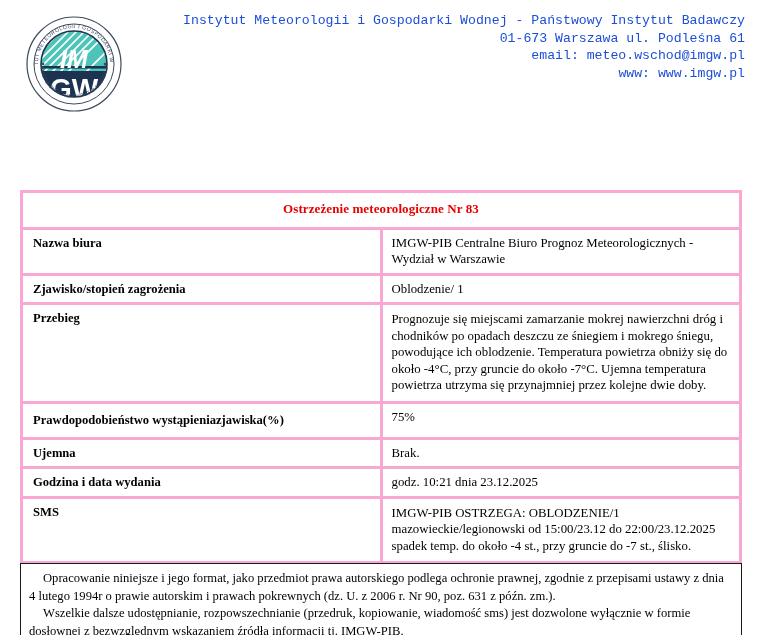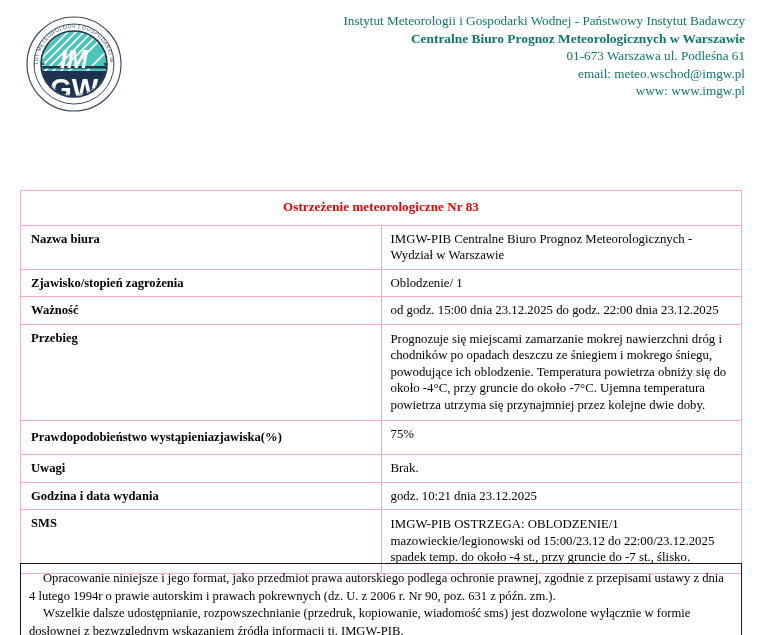--- a/index.html
+++ b/index.html
@@ -31,22 +31,22 @@
     display: flex;
     align-items: flex-start;
     justify-content: center;
     padding-top: 6px;
   }
   .logo-svg { display: block; }
 
   .header-text {
     flex: 1 1 auto;
     text-align: right;
-    font-family: Liberation Serif, serif;
-    color: #0f766e;
+    font-family: Liberation Mono, monospace;
+    color: #1d4ed8;
     padding-right: 4px;
     padding-top: 4px;
   }
   .header-text .line {
     font-size: 13.2px;
     line-height: 17.5px;
     white-space: nowrap;
   }
   .header-text .line.bold {
     font-weight: bold;
@@ -56,21 +56,21 @@
   
   .warning-table {
     position: absolute;
     left: 20px;
     top: 190px;
     width: 722px;
     border-collapse: collapse;
     table-layout: fixed;
   }
   .warning-table td {
-    border: 1px solid #f9a8d4;
+    border: 3px solid #f9a8d4;
     padding: 5px 8px 5px 8px;
     vertical-align: top;
     font-size: 13px;
     line-height: 16.5px;
   }
   .warning-table td.label {
     width: 198px;
     font-weight: bold;
     font-size: 12.6px;
     line-height: 16px;
@@ -165,21 +165,20 @@
       <text font-family="Liberation Sans, sans-serif" font-size="5.2" fill="#3c4a5e" letter-spacing="0.7">
         <textPath href="#botArc" startOffset="50%" text-anchor="middle">PAŃSTWOWY INSTYTUT BADAWCZY</textPath>
       </text>
       <circle cx="19" cy="50" r="1.3" fill="#3c4a5e"></circle>
       <circle cx="81" cy="50" r="1.3" fill="#3c4a5e"></circle>
     </svg>
   </div>
 
   <div class="header-text">
     <div class="line">Instytut Meteorologii i Gospodarki Wodnej - Państwowy Instytut Badawczy</div>
-    <div class="line bold">Centralne Biuro Prognoz Meteorologicznych w Warszawie</div>
     <div class="line">01-673 Warszawa ul. Podleśna  61</div>
     <div class="line">email: meteo.wschod@imgw.pl</div>
     <div class="line">www: www.imgw.pl</div>
   </div>
 </div>
 
 <table class="warning-table">
   <tbody>
     <tr>
       <td class="title-cell" colspan="2">Ostrzeżenie meteorologiczne Nr 83</td>
@@ -189,37 +188,33 @@
       <td class="label">Nazwa biura</td>
       <td class="value">IMGW-PIB Centralne Biuro Prognoz Meteorologicznych - Wydział w Warszawie</td>
     </tr>
 
     <tr>
       <td class="label">Zjawisko/stopień zagrożenia</td>
       <td class="value">Oblodzenie/ 1</td>
     </tr>
 
 
-    <tr>
-      <td class="label">Ważność</td>
-      <td class="value">od godz. 15:00 dnia 23.12.2025 do godz. 22:00 dnia 23.12.2025</td>
-    </tr>
 
     <tr class="row-przebieg">
       <td class="label">Przebieg</td>
       <td class="value">Prognozuje się miejscami zamarzanie mokrej nawierzchni dróg i chodników po opadach deszczu ze śniegiem  i mokrego śniegu,  powodujące ich oblodzenie. Temperatura powietrza obniży się do około -4°C, przy gruncie do około -7°C. Ujemna temperatura powietrza utrzyma się przynajmniej przez kolejne dwie doby.</td>
     </tr>
 
     <tr class="row-prob">
       <td class="label">Prawdopodobieństwo wystąpieniazjawiska(%)</td>
       <td class="value">75%</td>
     </tr>
 
     <tr>
-      <td class="label">Uwagi</td>
+      <td class="label">Ujemna</td>
       <td class="value">Brak.</td>
     </tr>
 
     <tr>
       <td class="label">Godzina i data wydania</td>
       <td class="value">godz. 10:21 dnia 23.12.2025</td>
     </tr>
 
     <tr class="row-sms">
       <td class="label">SMS</td>

